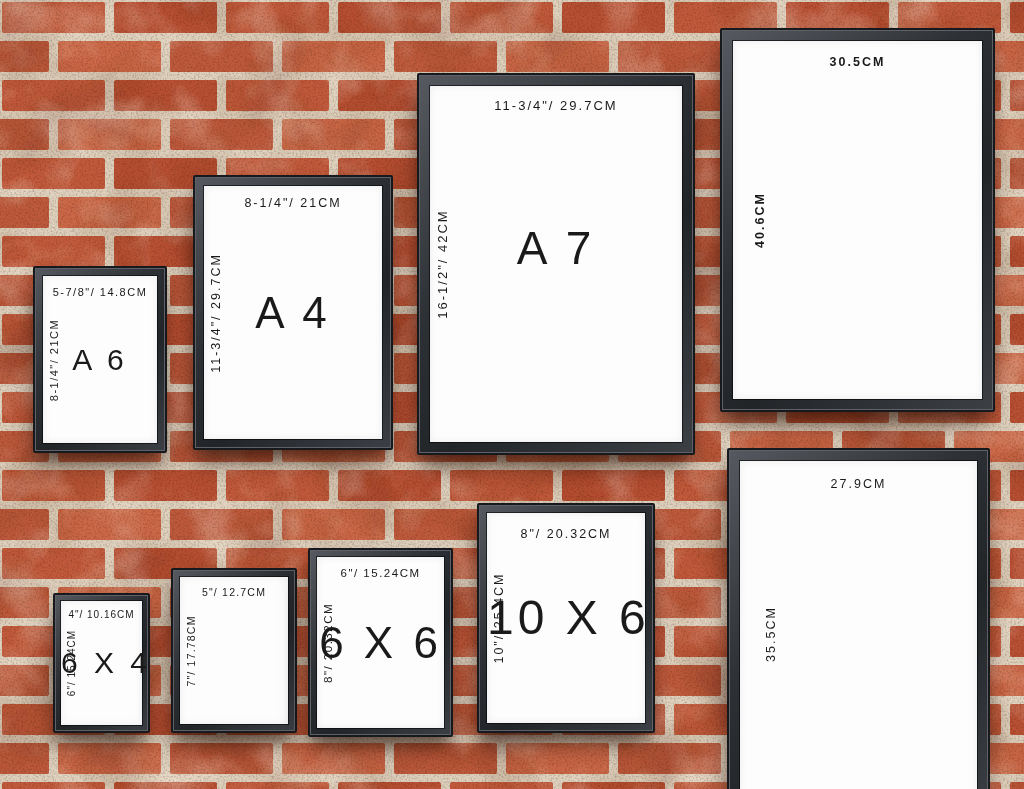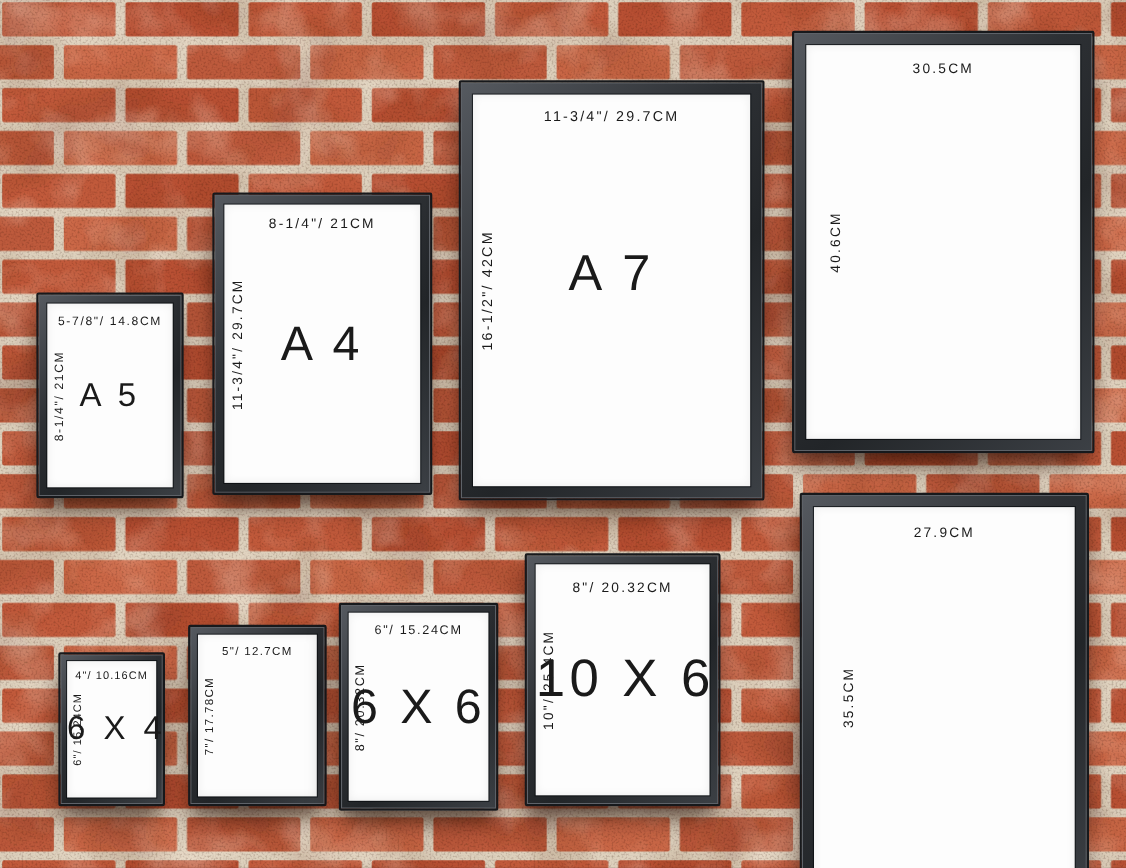--- a/index.html
+++ b/index.html
@@ -42,21 +42,21 @@
     position:absolute;left:0;right:0;top:50%;line-height:1;
     transform:translateY(calc(-50% + var(--name-shift,0px)));
     text-align:center;white-space:nowrap;
     font-size:var(--name,40px);letter-spacing:4px;
   }
 
   
   .f-a5   {left:33px; top:266px;width:134px;height:187px;--bw:8px; --name:30px;--label:11px;  --ls:1.5px;}
   .f-a4   {left:193px;top:175px;width:200px;height:275px;--bw:9px; --name:44px;--label:12.5px;}
   .f-a3   {left:417px;top:73px; width:278px;height:382px;--bw:11px;--name:46px;--label:13px;--name-shift:-16px;--tl-top:12px;}
-  .f-12x16{left:720px;top:28px; width:275px;height:384px;--bw:11px;--name:46px;--label:12.5px;--sl-left:20px;--tl-top:14px;}
+  .f-12x16{left:720px;top:28px; width:275px;height:384px;font-weight:bold;--bw:11px;--name:46px;--label:12.5px;--sl-left:20px;--tl-top:14px;}
   .f-6x4  {left:53px; top:593px;width:97px; height:140px;--bw:6px; --name:30px;--label:10px;  --ls:1px;--tl-top:8px;}
   .f-7x5  {left:171px;top:568px;width:126px;height:165px;--bw:7px; --name:36px;--label:10.5px;--ls:1.2px;--tl-top:9px;}
   .f-8x6  {left:308px;top:548px;width:145px;height:189px;--bw:7px; --name:44px;--label:11.5px;--ls:1.5px;}
   .f-10x8 {left:477px;top:503px;width:178px;height:230px;--bw:8px; --name:48px;--label:12.5px;--tl-top:14px;}
   .f-11x14{left:727px;top:448px;width:263px;height:372px;--bw:11px;--name:48px;--label:12.5px;--sl-left:24px;--tl-top:16px;}
 </style>
 </head>
 <body>
 
 <div class="scene">
@@ -90,21 +90,21 @@
     <rect width="1024" height="789" fill="url(#bricks)"></rect>
     <rect width="1024" height="789" fill="#5e2410" opacity="0.33" filter="url(#mottleDark)"></rect>
     <rect width="1024" height="789" fill="#ffeedd" opacity="0.5" filter="url(#mottleLight)"></rect>
     <rect width="1024" height="789" fill="#2a1208" opacity="0.45" filter="url(#speckle)"></rect>
   </svg>
 
   <div class="frame f-a5">
     <div class="paper">
       <div class="top-label">5-7/8"/ 14.8CM</div>
       <div class="side-label">8-1/4"/ 21CM</div>
-      <div class="size-name">A 5</div>
+      <div class="size-name">A 6</div>
     </div>
   </div>
 
   <div class="frame f-a4">
     <div class="paper">
       <div class="top-label">8-1/4"/ 21CM</div>
       <div class="side-label">11-3/4"/ 29.7CM</div>
       <div class="size-name">A 4</div>
     </div>
   </div>

